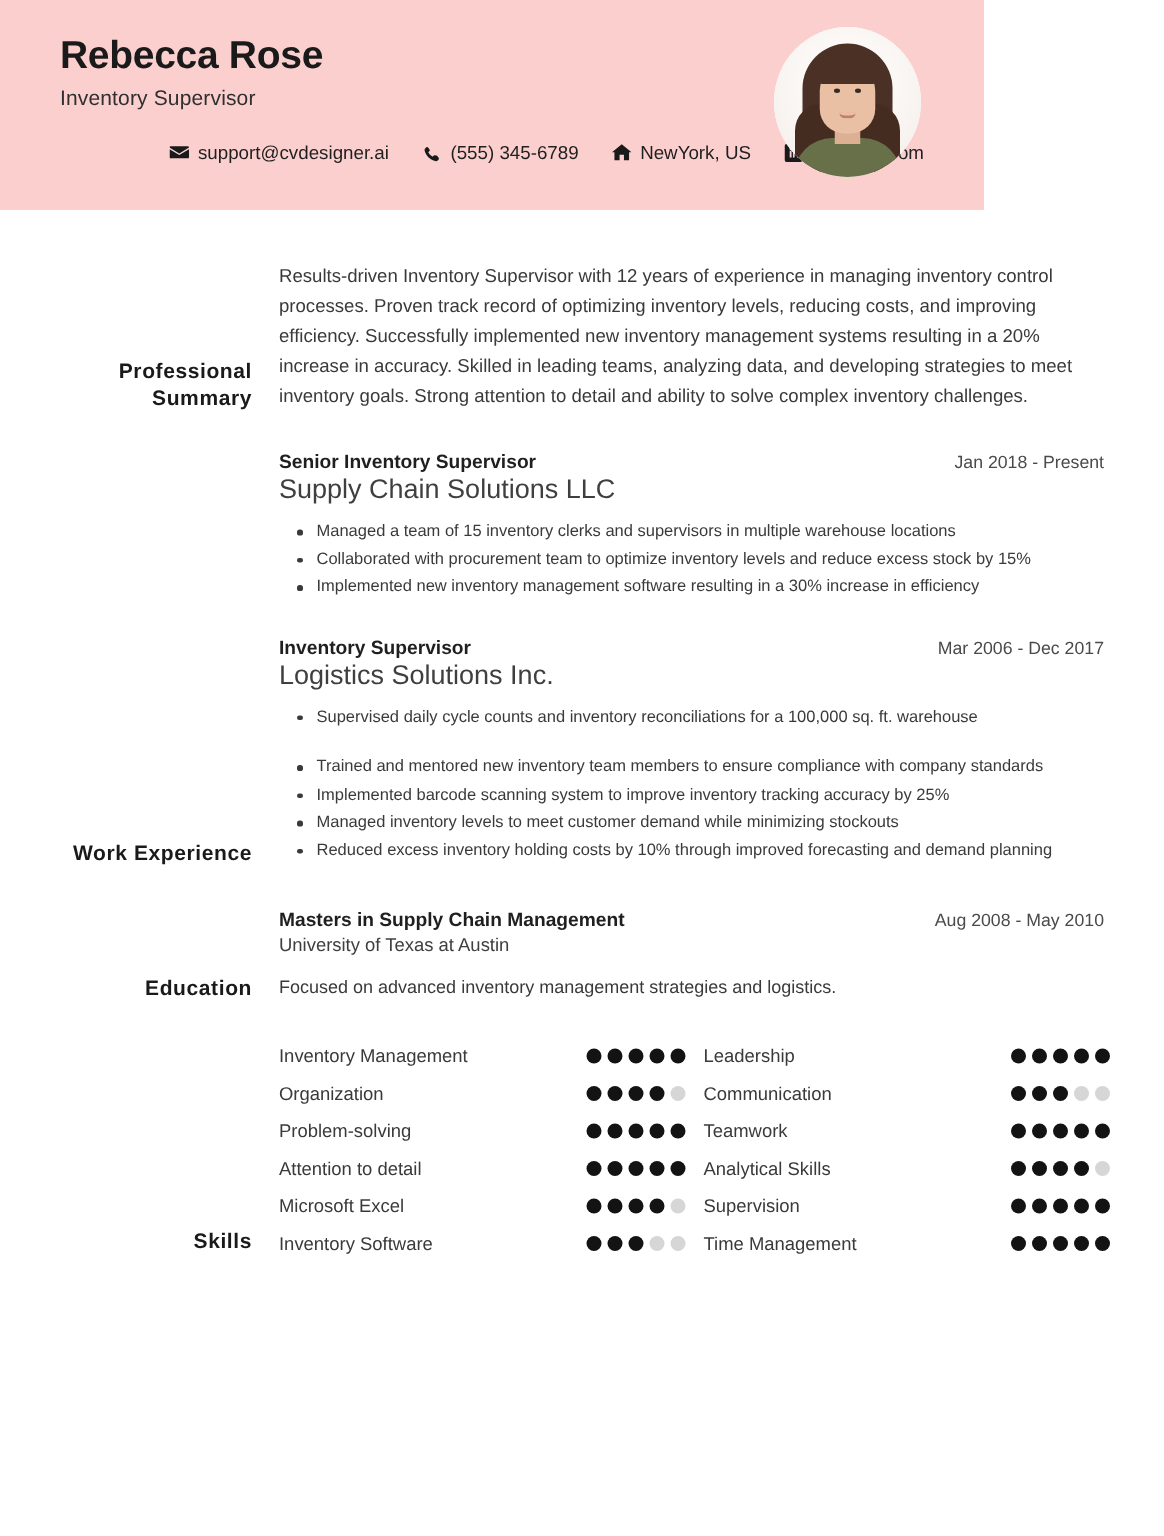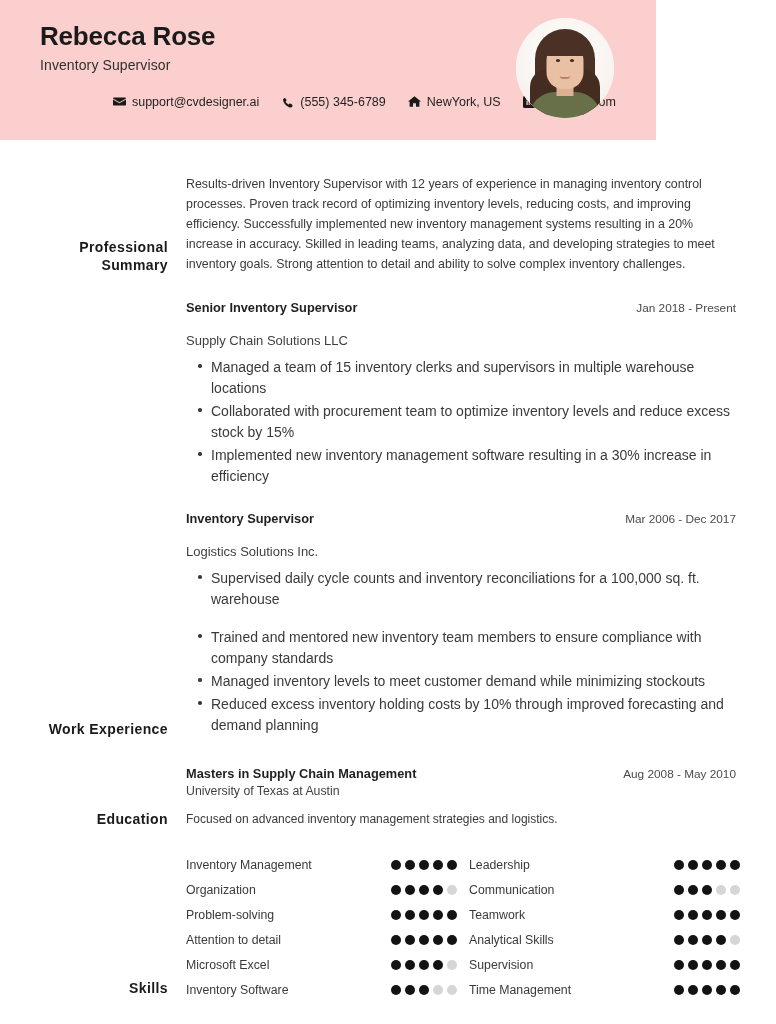--- a/index.html
+++ b/index.html
@@ -181,32 +181,32 @@
     font-size: 12.8px;
     font-weight: 700;
     color: #1f1f1f;
   }
   .job-date {
     font-size: 11.8px;
     color: #4a4a4a;
     white-space: nowrap;
   }
   .job-company {
-    margin-top: 18px;
-    font-size: 13px;
+    margin-top: 1px;
+    font-size: 18px;
     color: #3f3f3f;
   }
   .bullets {
     margin-top: 9px;
     padding-left: 25px;
     list-style: none;
   }
   .bullets li {
     position: relative;
-    font-size: 14px;
+    font-size: 11px;
     line-height: 1.5;
     color: #3a3a3a;
     margin-bottom: 2px;
   }
   .bullets li:before {
     content: "";
     position: absolute;
     left: -13px;
     top: 7px;
     width: 3.5px;
@@ -340,20 +340,21 @@
 
       <div class="job">
         <div class="job-head">
           <div class="job-role">Inventory Supervisor</div>
           <div class="job-date">Mar 2006 - Dec 2017</div>
         </div>
         <div class="job-company">Logistics Solutions Inc.</div>
         <ul class="bullets">
           <li class="gap-after">Supervised daily cycle counts and inventory reconciliations for a 100,000 sq. ft. warehouse</li>
           <li>Trained and mentored new inventory team members to ensure compliance with company standards</li>
+          <li>Implemented barcode scanning system to improve inventory tracking accuracy by 25%</li>
           <li>Managed inventory levels to meet customer demand while minimizing stockouts</li>
           <li>Reduced excess inventory holding costs by 10% through improved forecasting and demand planning</li>
         </ul>
       </div>
 
     </div>
   </div>
 
   <div class="section edu-sec">
     <div class="sec-label">Education</div>

